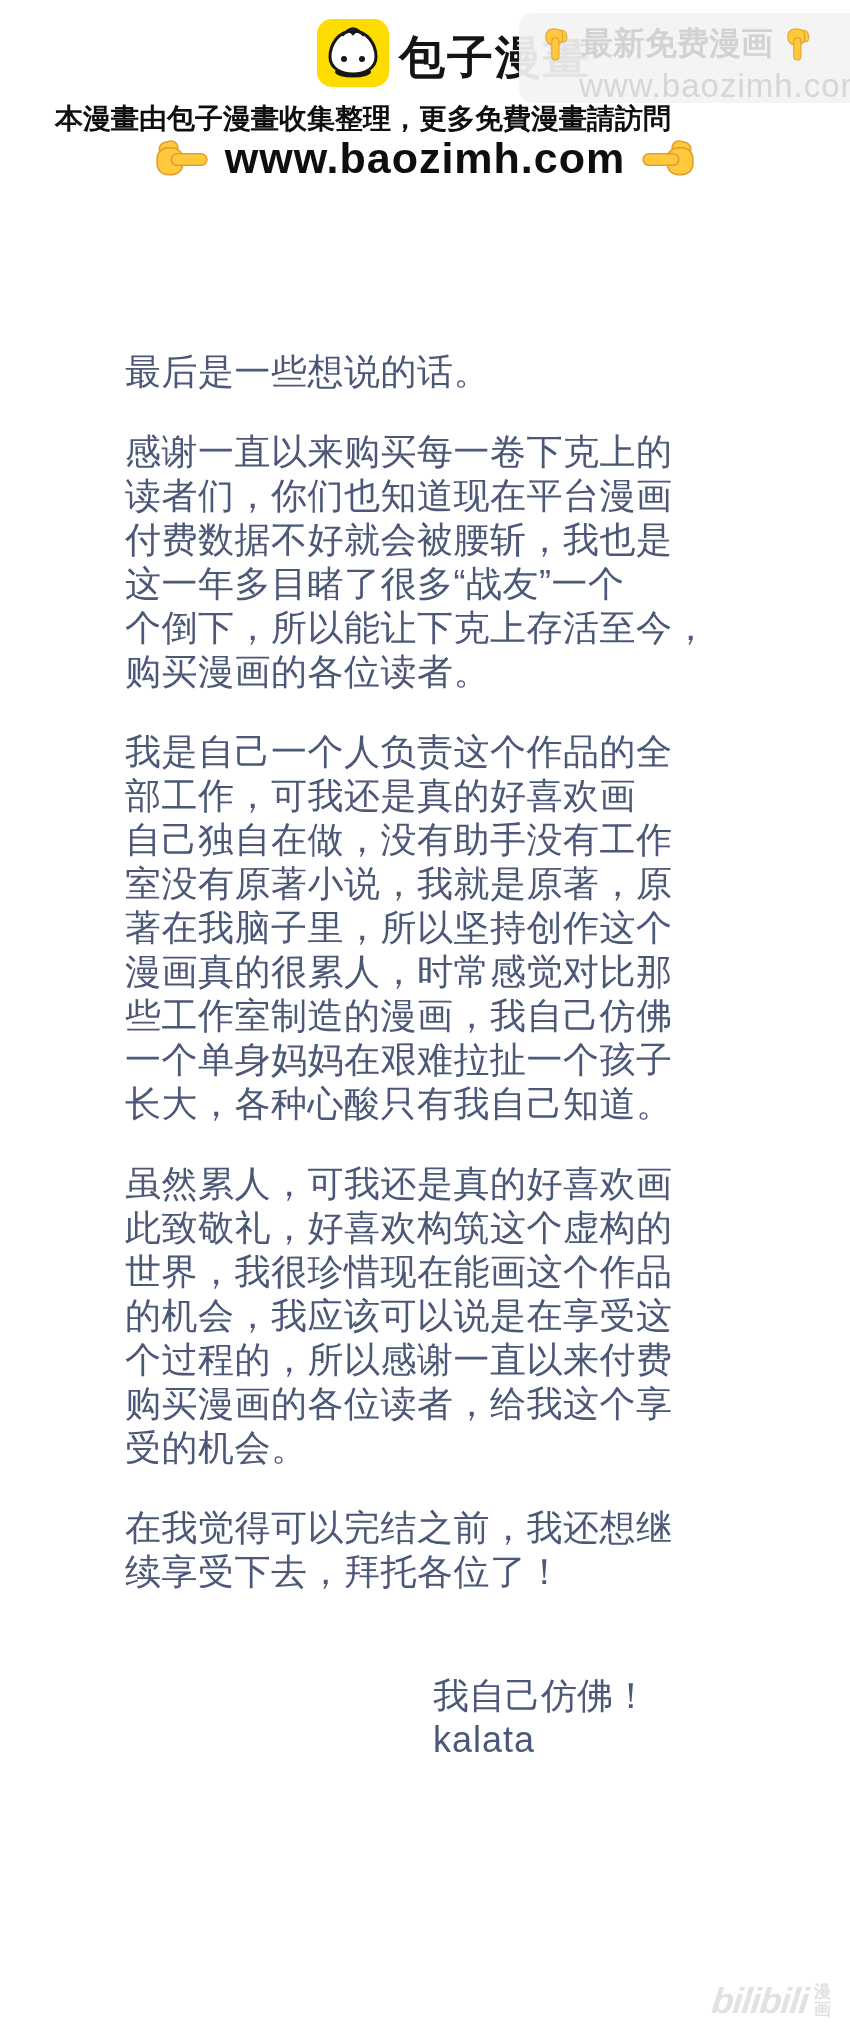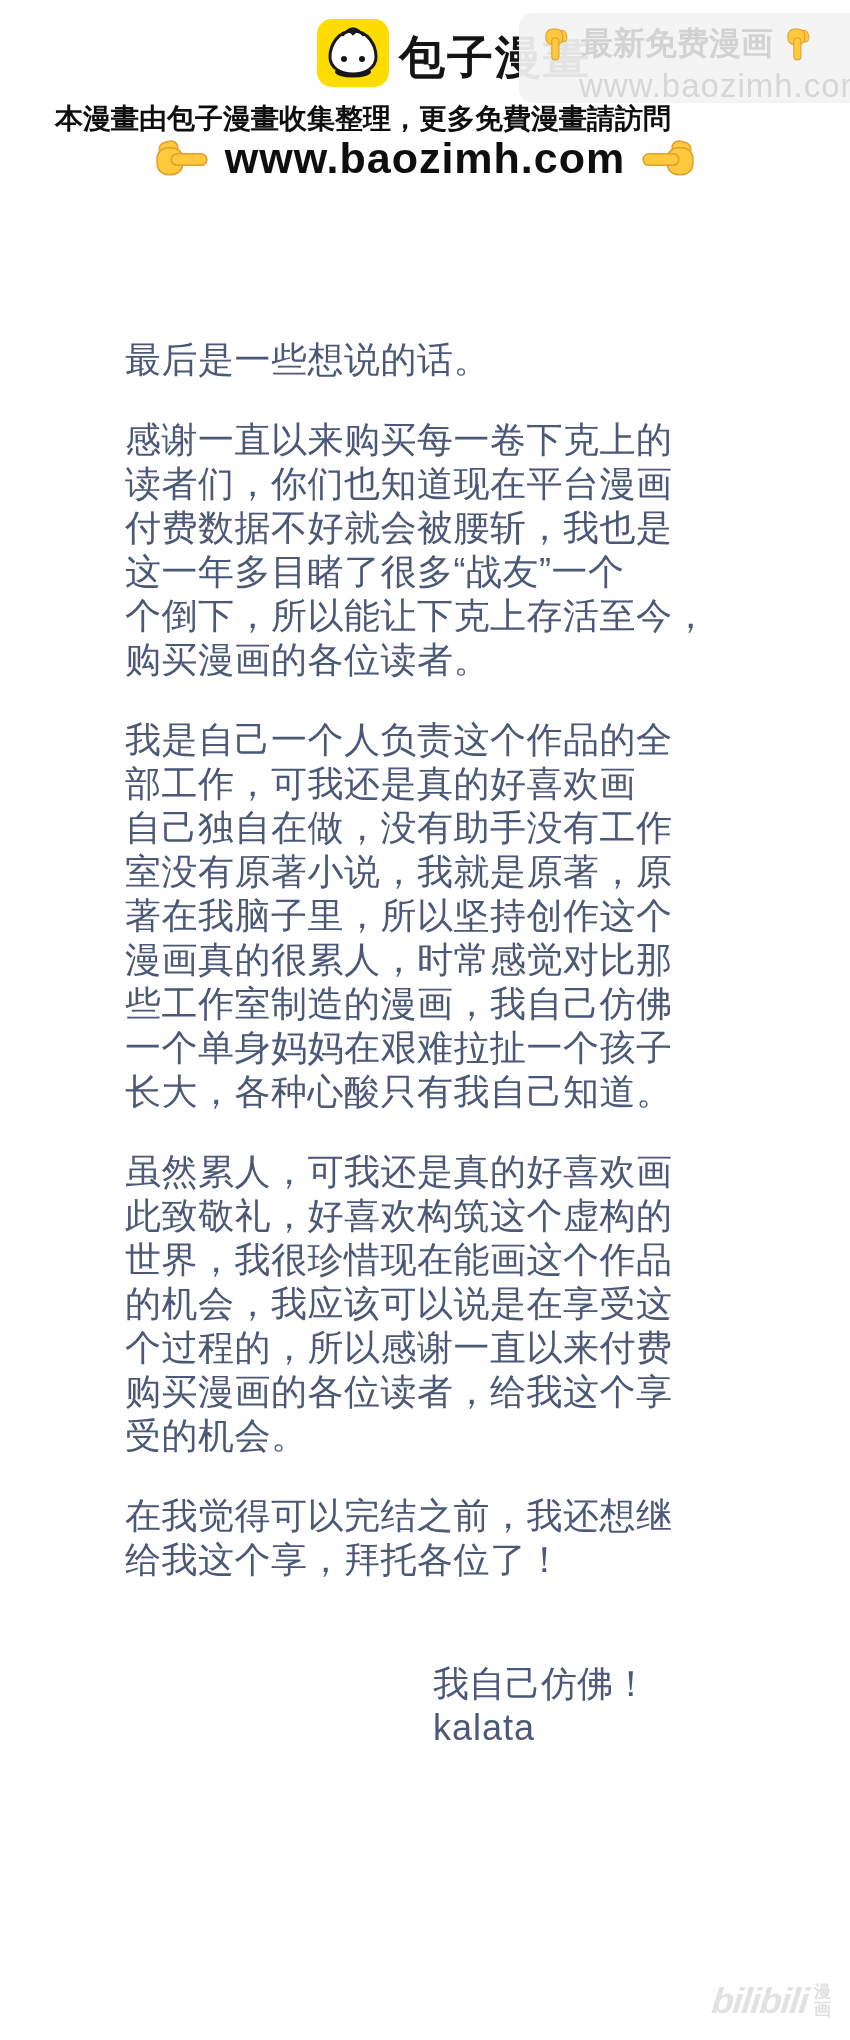--- a/index.html
+++ b/index.html
@@ -27,21 +27,21 @@
 
   
   .hand{display:inline-block;line-height:0;}
   .hand svg{display:block;}
   .hand.sm svg{width:34px;height:27px;}
   .hand.lg svg{width:54px;height:43px;}
   .hand-down{transform:rotate(90deg);}
   .hand-left{transform:scaleX(-1);}
 
   
-  .afterword{position:absolute;left:125px;top:338px;width:580px;color:#4c5878;}
+  .afterword{position:absolute;left:125px;top:350px;width:580px;color:#4c5878;}
   .paragraph{margin:0 0 36px 0;}
   .text-line{font-size:36px;line-height:44px;letter-spacing:0.5px;white-space:nowrap;}
   .signature{margin-top:80px;margin-left:308px;font-size:36px;line-height:44px;}
   .signature .sig-author{letter-spacing:1px;}
 
   
   .bili{position:absolute;left:712px;top:1980px;display:flex;align-items:center;
         gap:6px;color:#e2e2e2;}
   .bili-script{font-size:36px;font-weight:800;font-style:italic;
                letter-spacing:-1px;transform:skewX(-6deg);}
@@ -138,21 +138,21 @@
           <div class="text-line">虽然累人，可我还是真的好喜欢画</div>
           <div class="text-line">此致敬礼，好喜欢构筑这个虚构的</div>
           <div class="text-line">世界，我很珍惜现在能画这个作品</div>
           <div class="text-line">的机会，我应该可以说是在享受这</div>
           <div class="text-line">个过程的，所以感谢一直以来付费</div>
           <div class="text-line">购买漫画的各位读者，给我这个享</div>
           <div class="text-line">受的机会。</div>
         </div>
         <div class="paragraph">
           <div class="text-line">在我觉得可以完结之前，我还想继</div>
-          <div class="text-line">给我这个享，拜托各位了！</div>
+          <div class="text-line">续享受下去，拜托各位了！</div>
         </div>
       </div>
     <div class="signature">
       <div class="sig-closing">我自己仿佛！</div>
       <div class="sig-author">kalata</div>
     </div>
   </div>
 
   <div class="bili">
     <span class="bili-script">bilibili</span>

